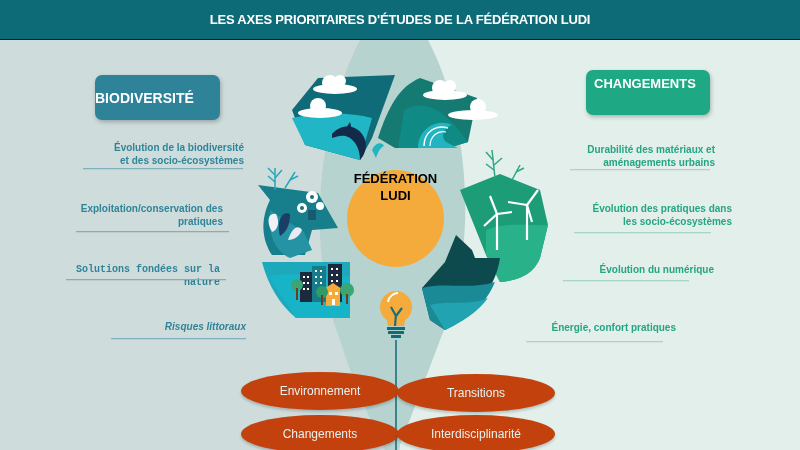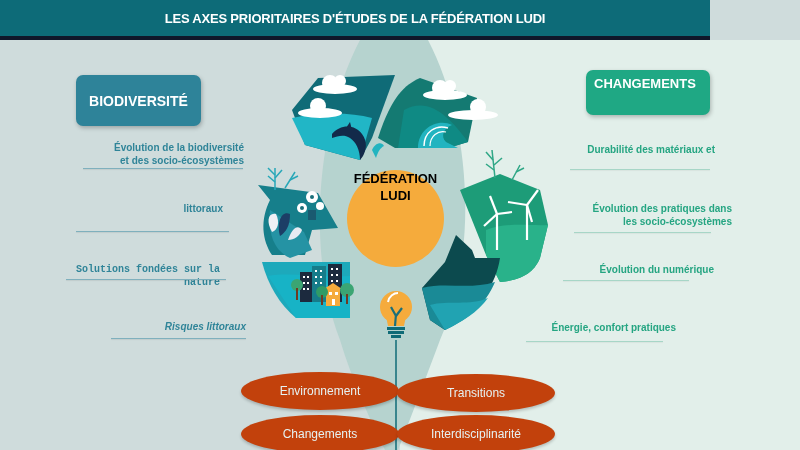--- a/index.html
+++ b/index.html
@@ -3,25 +3,25 @@
 <meta charset="utf-8">
 <style>
   * { box-sizing: border-box; margin: 0; padding: 0; }
   html, body { width: 800px; height: 450px; overflow: hidden; }
   body { font-family: "Liberation Sans", "DejaVu Sans", sans-serif; position: relative; background: #cfdcdc; }
 
   .bg-left { position: absolute; left: 0; top: 40px; width: 400px; height: 410px; background: #cfdcdc; }
   .bg-right { position: absolute; left: 400px; top: 40px; width: 400px; height: 410px; background: #e2efea; }
   .bg-leaf { position: absolute; left: 0; top: 0; width: 800px; height: 450px; pointer-events: none; }
 
-  .header { position: absolute; left: 0; top: 0; width: 710px; height: 40px; background: #0d6b78; display: flex; align-items: center; justify-content: center; border-bottom: 4px solid #0f172a; }
+  .header { position: absolute; left: 0; top: 0; width: 800px; height: 40px; background: #0d6b78; display: flex; align-items: center; justify-content: center; border-bottom: 1px solid #0f172a; }
   .header-title { color: #ffffff; font-weight: bold; font-size: 13px; letter-spacing: -0.2px; }
 
   .tag { position: absolute; border-radius: 7px; color: #fff; font-weight: bold; box-shadow: 1px 2px 4px rgba(0,0,0,0.25); }
-  .tag-bio { left: 76px; top: 75px; width: 125px; height: 51px; background: #2e8399; font-size: 14px; display: flex; align-items: center; justify-content: center; }
+  .tag-bio { left: 95px; top: 75px; width: 125px; height: 45px; background: #2e8399; font-size: 14px; display: flex; align-items: center; }
   .tag-cg { left: 586px; top: 70px; width: 124px; height: 45px; background: #1fa884; font-size: 13px; line-height: 16px; padding: 6px 8px; }
 
   .topic { position: absolute; font-weight: bold; font-size: 10px; line-height: 13px; }
   .topic-left { color: #2f8498; text-align: right; }
   .topic-right { color: #25a582; text-align: right; }
   .uline { position: absolute; height: 1px; }
   .uline-left { background: #7fb0bd; box-shadow: 0 1px 1px rgba(0,0,0,0.08); }
   .uline-right { background: #a7d6c7; box-shadow: 0 1px 1px rgba(0,0,0,0.05); }
 
   .hub { position: absolute; left: 347px; top: 170px; width: 97px; height: 97px; border-radius: 50%; background: #f5ab3c; display: flex; flex-direction: column; align-items: center; justify-content: flex-start; color: #000000; font-weight: bold; font-size: 13px; line-height: 17px; text-align: center; }
@@ -55,36 +55,38 @@
   <div>CHANGEMENTS</div>
 </div>
 
 <div class="topic topic-left" style="left:82px; top:141px; width:162px;">
   <div>Évolution de la biodiversité</div>
   <div>et des socio-écosystèmes</div>
 </div>
 <div class="uline uline-left" style="left:83px; top:168px; width:160px;"></div>
 
 <div class="topic topic-left" style="left:60px; top:202px; width:163px;">
-  <div>littoraux</div>
+  <div>Exploitation/conservation des</div>
+  <div>pratiques</div>
 </div>
 <div class="uline uline-left" style="left:76px; top:231px; width:153px;"></div>
 
 <div class="topic topic-left" style="left:60px; top:263px; width:160px;font-family:Liberation Mono, monospace;">
   <div>Solutions fondées sur la nature</div>
 </div>
 <div class="uline uline-left" style="left:66px; top:279px; width:160px;"></div>
 
 <div class="topic topic-left" style="left:110px; top:320px; width:136px;font-style:italic;">
   <div>Risques littoraux</div>
 </div>
 <div class="uline uline-left" style="left:111px; top:338px; width:135px;"></div>
 
 <div class="topic topic-right" style="left:565px; top:143px; width:150px; text-align:right;">
   <div>Durabilité des matériaux et</div>
+  <div>aménagements urbains</div>
 </div>
 <div class="uline uline-right" style="left:570px; top:169px; width:140px;"></div>
 
 <div class="topic topic-right" style="left:572px; top:202px; width:160px;">
   <div>Évolution des pratiques dans</div>
   <div>les socio-écosystèmes</div>
 </div>
 <div class="uline uline-right" style="left:574px; top:232px; width:137px;"></div>
 
 <div class="topic topic-right" style="left:564px; top:263px; width:150px;">

